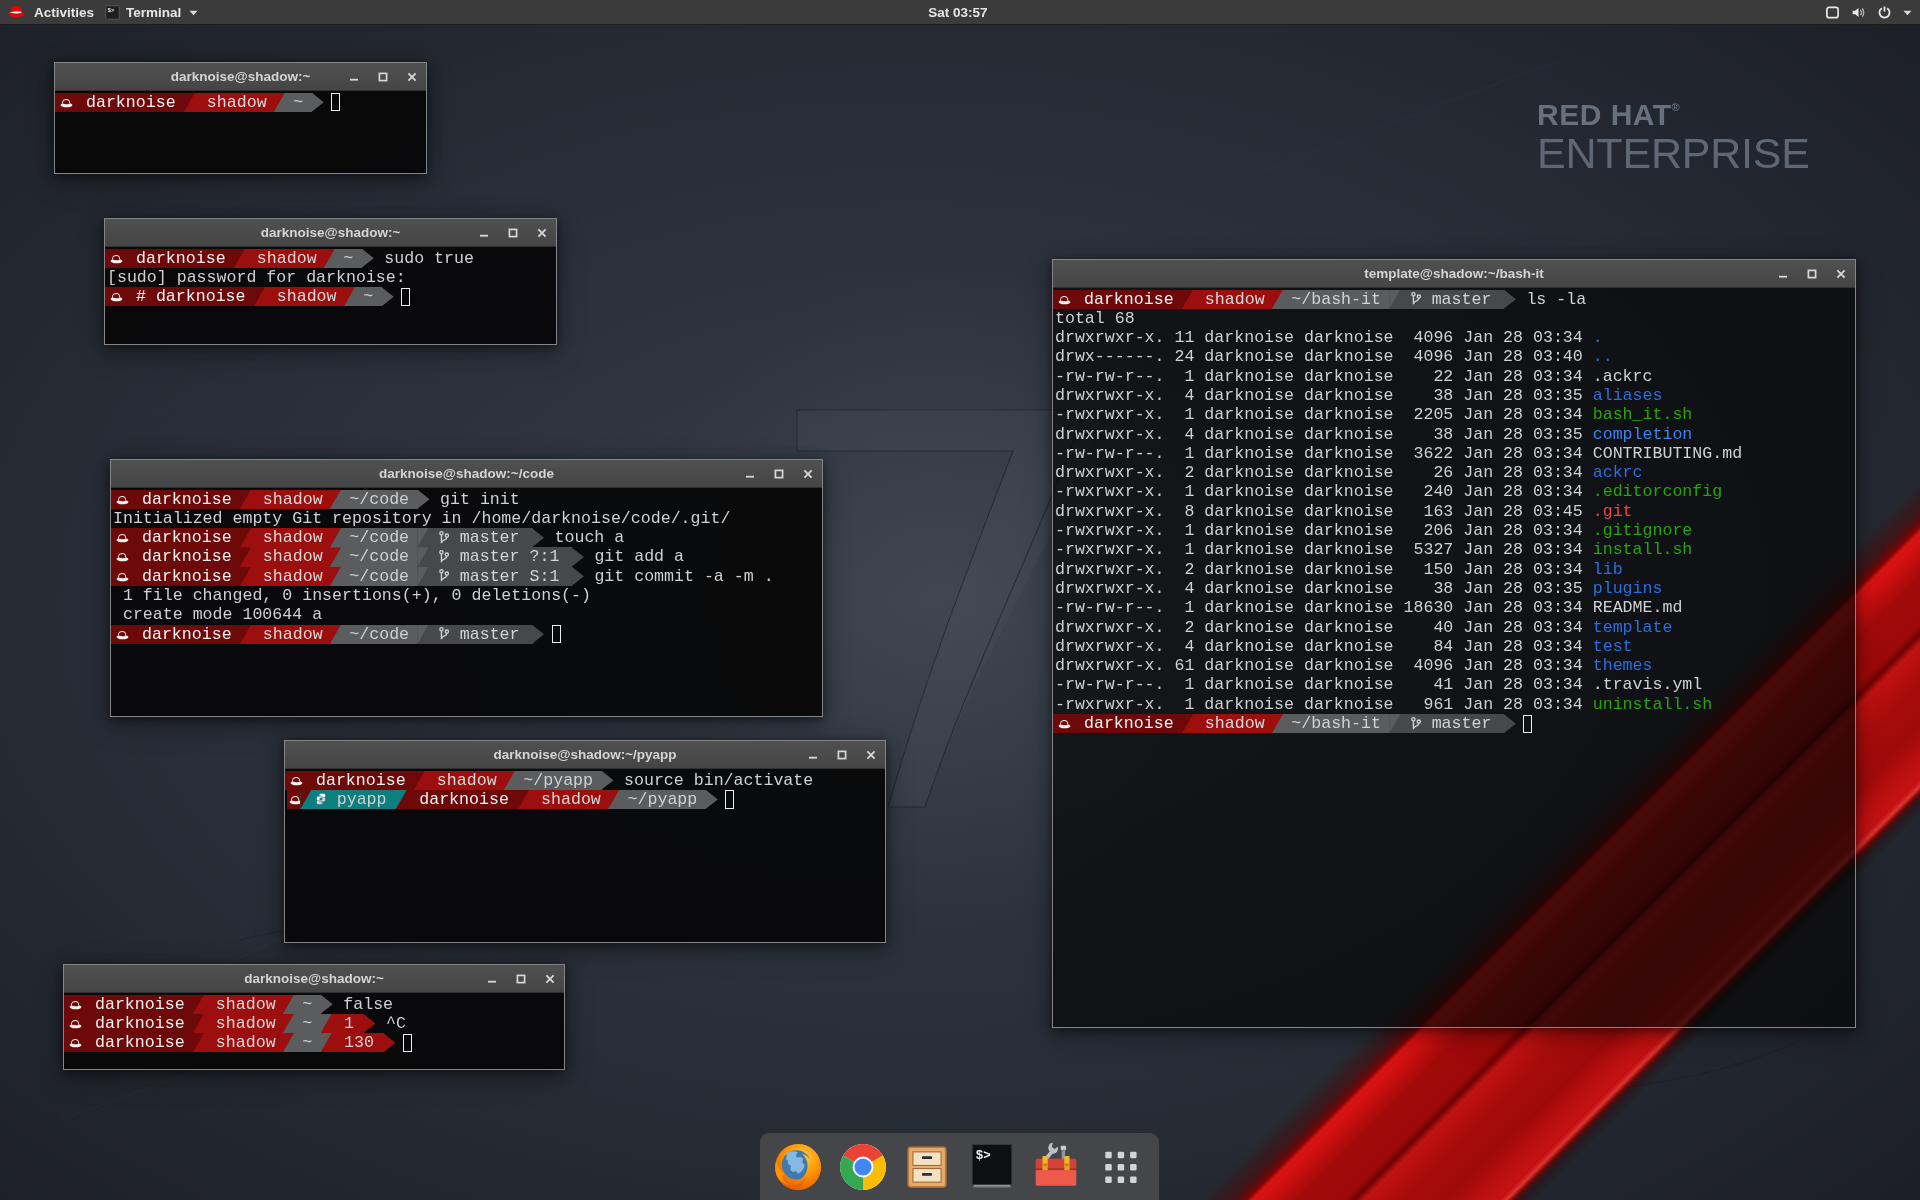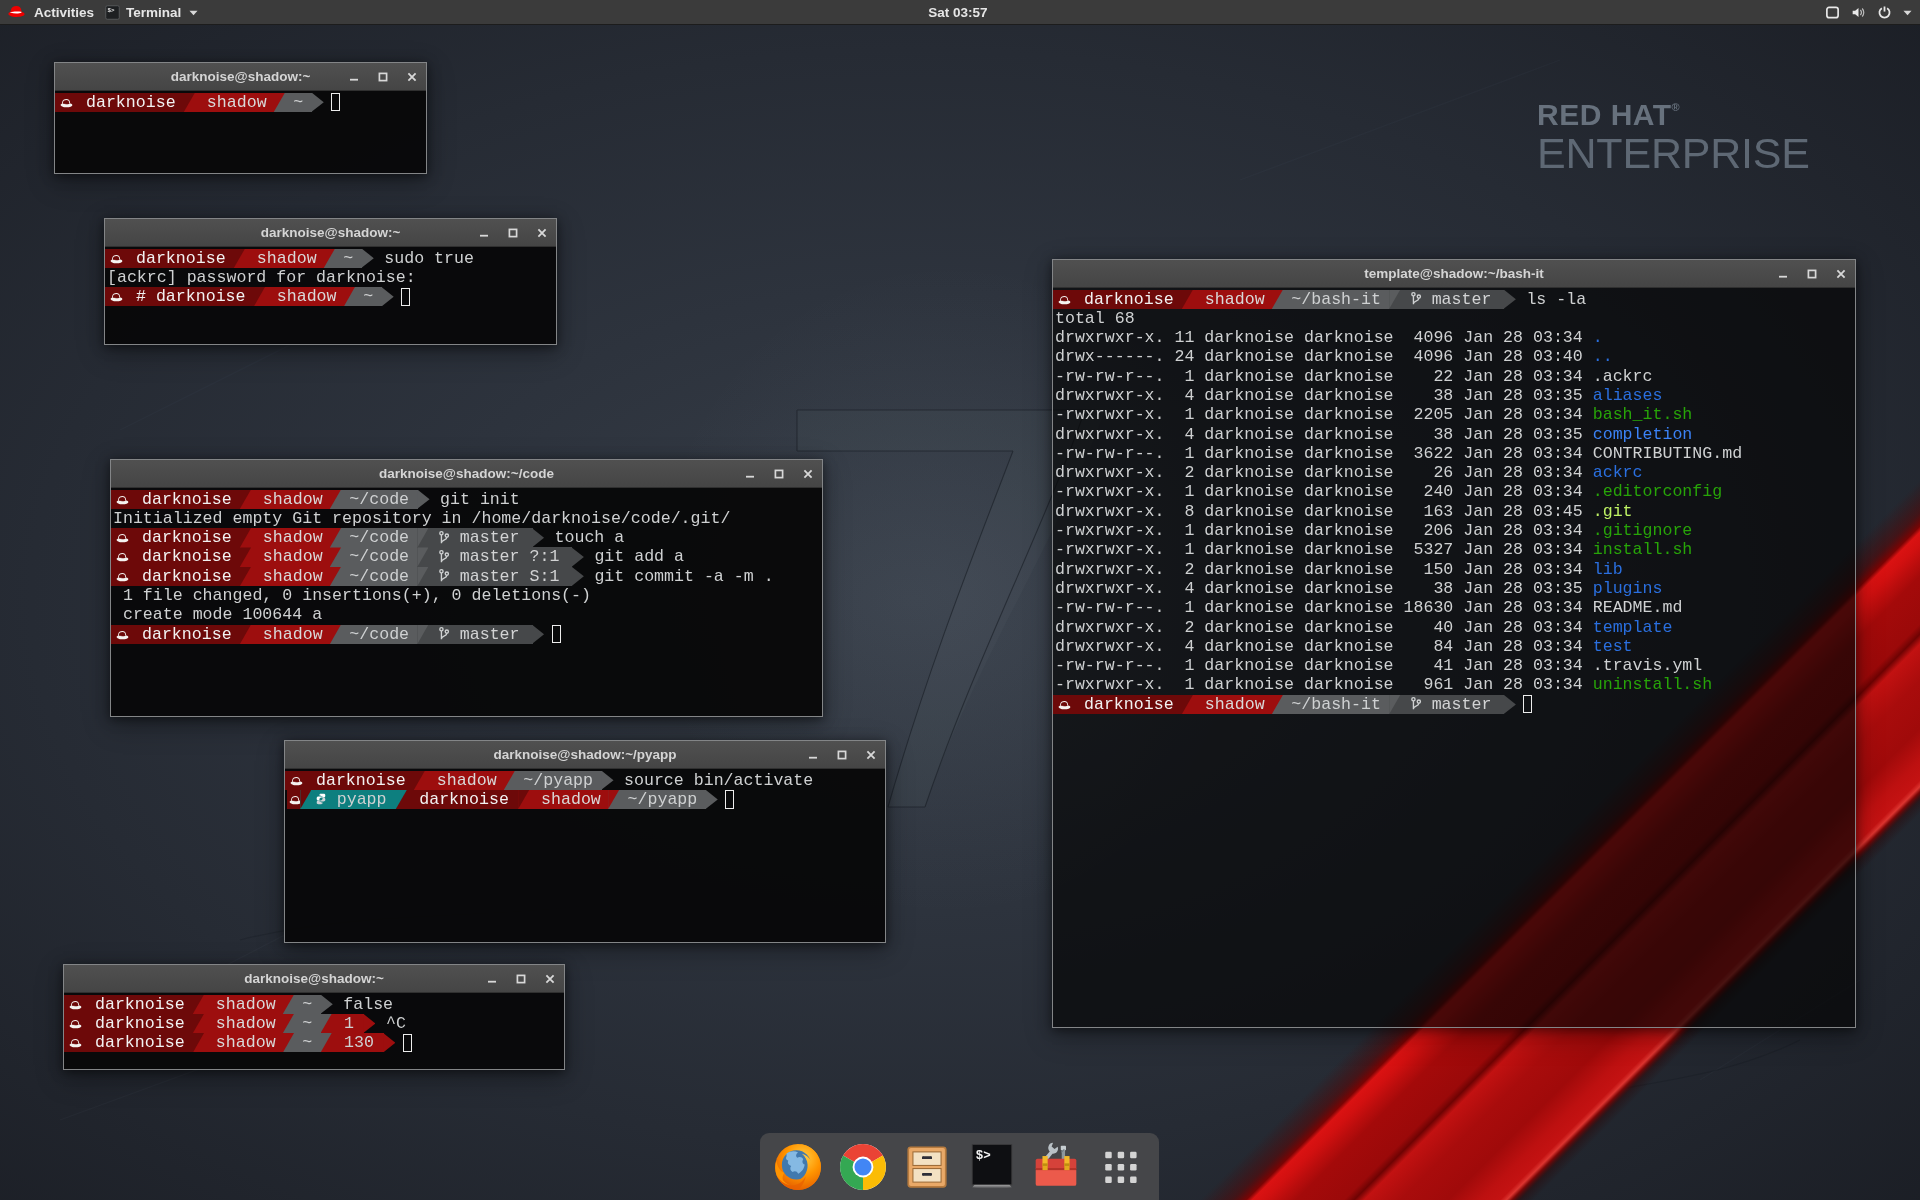--- a/index.html
+++ b/index.html
@@ -152,21 +152,21 @@
         <svg viewBox="0 0 12 12" class="wb">
           <path d="M2.4,2.4 L9.6,9.6 M9.6,2.4 L2.4,9.6" stroke="#d8d8d8" stroke-width="1.8"></path>
         </svg>
       </span>
     </div>
     <div class="ct">
       <div class="r"><span class="sg s1" style="background:#6d0909"><svg class="hat" viewBox="0 0 20 20">
             <path fill="#f4f2f0" d="M10,3.2c-3.6,0-6.1,1.9-6.6,4.6l-0.5,2.6c-1.1,0.3-1.9,1-1.9,1.9c0,1.8,3.9,3.6,9,3.6s9-1.5,9-3.4c0-1.2-1.4-2-3.3-2.4l-0.6-3C14.6,4.9,13,3.2,10,3.2z M10,4.6c2.3,0,3.5,1.2,3.8,2.7l0.5,2.6c-1.2-0.2-2.7-0.3-4.3-0.3c-2.3,0-4.3,0.3-5.8,0.8l0.4-2.4C5,6,7,4.6,10,4.6z"></path>
             <path fill="#6d0909" d="M4.2,9.9c1.5-0.5,3.5-0.8,5.8-0.8c1.6,0,3.1,0.1,4.3,0.3l0.2,0.9c-1.3,0.5-3,0.8-4.9,0.8c-2.1,0-4-0.4-5.5-1L4.2,9.9z"></path>
           </svg><b>darknoise</b></span><span class="sep" style="background:#9d0e0e"><i style="background:#6d0909"></i></span><span class="sg " style="background:#9d0e0e;padding-left:12.5px;padding-right:8px"><span class="sh">shadow</span></span><span class="sep" style="background:#5a5c5e"><i style="background:#9d0e0e"></i></span><span class="sg " style="background:#5a5c5e;padding-left:9px;padding-right:9px">~</span><span class="tip" style="background:#5a5c5e"></span><span class="cmd">sudo true</span></div>
-      <div class="r t">[ackrc] password for darknoise:</div>
+      <div class="r t">[sudo] password for darknoise:</div>
       <div class="r"><span class="sg s1" style="background:#6d0909"><svg class="hat" viewBox="0 0 20 20">
             <path fill="#f4f2f0" d="M10,3.2c-3.6,0-6.1,1.9-6.6,4.6l-0.5,2.6c-1.1,0.3-1.9,1-1.9,1.9c0,1.8,3.9,3.6,9,3.6s9-1.5,9-3.4c0-1.2-1.4-2-3.3-2.4l-0.6-3C14.6,4.9,13,3.2,10,3.2z M10,4.6c2.3,0,3.5,1.2,3.8,2.7l0.5,2.6c-1.2-0.2-2.7-0.3-4.3-0.3c-2.3,0-4.3,0.3-5.8,0.8l0.4-2.4C5,6,7,4.6,10,4.6z"></path>
             <path fill="#6d0909" d="M4.2,9.9c1.5-0.5,3.5-0.8,5.8-0.8c1.6,0,3.1,0.1,4.3,0.3l0.2,0.9c-1.3,0.5-3,0.8-4.9,0.8c-2.1,0-4-0.4-5.5-1L4.2,9.9z"></path>
           </svg><b># darknoise</b></span><span class="sep" style="background:#9d0e0e"><i style="background:#6d0909"></i></span><span class="sg " style="background:#9d0e0e;padding-left:12.5px;padding-right:8px"><span class="sh">shadow</span></span><span class="sep" style="background:#5a5c5e"><i style="background:#9d0e0e"></i></span><span class="sg " style="background:#5a5c5e;padding-left:9px;padding-right:9px">~</span><span class="tip" style="background:#5a5c5e"></span><span class="cur"></span></div>
     </div>
   </div>
 <div class="win" id="w3" style="left:110px;top:459px;width:713px;height:258px">
     <div class="tb">
       <span class="ti">darknoise@shadow:~/code</span>
       <span class="btns">
@@ -319,28 +319,29 @@
       <div class="r t">total 68</div>
       <div class="r t">drwxrwxr-x. 11 darknoise darknoise  4096 Jan 28 03:34 <span style="color:#2a6fdf">.</span></div>
       <div class="r t">drwx------. 24 darknoise darknoise  4096 Jan 28 03:40 <span style="color:#2a6fdf">..</span></div>
       <div class="r t">-rw-rw-r--.  1 darknoise darknoise    22 Jan 28 03:34 .ackrc</div>
       <div class="r t">drwxrwxr-x.  4 darknoise darknoise    38 Jan 28 03:35 <span style="color:#2a6fdf">aliases</span></div>
       <div class="r t">-rwxrwxr-x.  1 darknoise darknoise  2205 Jan 28 03:34 <span style="color:#27a408">bash_it.sh</span></div>
       <div class="r t">drwxrwxr-x.  4 darknoise darknoise    38 Jan 28 03:35 <span style="color:#3b82f6">completion</span></div>
       <div class="r t">-rw-rw-r--.  1 darknoise darknoise  3622 Jan 28 03:34 CONTRIBUTING.md</div>
       <div class="r t">drwxrwxr-x.  2 darknoise darknoise    26 Jan 28 03:34 <span style="color:#2a6fdf">ackrc</span></div>
       <div class="r t">-rwxrwxr-x.  1 darknoise darknoise   240 Jan 28 03:34 <span style="color:#27a408">.editorconfig</span></div>
-      <div class="r t">drwxrwxr-x.  8 darknoise darknoise   163 Jan 28 03:45 <span style="color:#bef264">.git</span></div>
+      <div class="r t">drwxrwxr-x.  8 darknoise darknoise   163 Jan 28 03:45 <span style="color:#ef4444">.git</span></div>
       <div class="r t">-rwxrwxr-x.  1 darknoise darknoise   206 Jan 28 03:34 <span style="color:#27a408">.gitignore</span></div>
       <div class="r t">-rwxrwxr-x.  1 darknoise darknoise  5327 Jan 28 03:34 <span style="color:#27a408">install.sh</span></div>
       <div class="r t">drwxrwxr-x.  2 darknoise darknoise   150 Jan 28 03:34 <span style="color:#2a6fdf">lib</span></div>
       <div class="r t">drwxrwxr-x.  4 darknoise darknoise    38 Jan 28 03:35 <span style="color:#2a6fdf">plugins</span></div>
       <div class="r t">-rw-rw-r--.  1 darknoise darknoise 18630 Jan 28 03:34 README.md</div>
       <div class="r t">drwxrwxr-x.  2 darknoise darknoise    40 Jan 28 03:34 <span style="color:#2a6fdf">template</span></div>
       <div class="r t">drwxrwxr-x.  4 darknoise darknoise    84 Jan 28 03:34 <span style="color:#2a6fdf">test</span></div>
+      <div class="r t">drwxrwxr-x. 61 darknoise darknoise  4096 Jan 28 03:34 <span style="color:#2a6fdf">themes</span></div>
       <div class="r t">-rw-rw-r--.  1 darknoise darknoise    41 Jan 28 03:34 .travis.yml</div>
       <div class="r t">-rwxrwxr-x.  1 darknoise darknoise   961 Jan 28 03:34 <span style="color:#27a408">uninstall.sh</span></div>
       <div class="r"><span class="sg s1" style="background:#6d0909"><svg class="hat" viewBox="0 0 20 20">
             <path fill="#f4f2f0" d="M10,3.2c-3.6,0-6.1,1.9-6.6,4.6l-0.5,2.6c-1.1,0.3-1.9,1-1.9,1.9c0,1.8,3.9,3.6,9,3.6s9-1.5,9-3.4c0-1.2-1.4-2-3.3-2.4l-0.6-3C14.6,4.9,13,3.2,10,3.2z M10,4.6c2.3,0,3.5,1.2,3.8,2.7l0.5,2.6c-1.2-0.2-2.7-0.3-4.3-0.3c-2.3,0-4.3,0.3-5.8,0.8l0.4-2.4C5,6,7,4.6,10,4.6z"></path>
             <path fill="#6d0909" d="M4.2,9.9c1.5-0.5,3.5-0.8,5.8-0.8c1.6,0,3.1,0.1,4.3,0.3l0.2,0.9c-1.3,0.5-3,0.8-4.9,0.8c-2.1,0-4-0.4-5.5-1L4.2,9.9z"></path>
           </svg><b>darknoise</b></span><span class="sep" style="background:#9d0e0e"><i style="background:#6d0909"></i></span><span class="sg " style="background:#9d0e0e;padding-left:12.5px;padding-right:8px"><span class="sh">shadow</span></span><span class="sep" style="background:#5a5c5e"><i style="background:#9d0e0e"></i></span><span class="sg " style="background:#5a5c5e;padding-left:9px;padding-right:9px">~/bash-it</span><span class="sep" style="background:#46484a"><i style="background:#5a5c5e"></i></span><span class="sg " style="background:#46484a;padding-left:10px;padding-right:13px"><svg class="br" viewBox="0 0 14 18">
             <g fill="none" stroke="#cfd1d2" stroke-width="1.6">
               <circle cx="4" cy="3.4" r="1.9"></circle>
               <circle cx="10.3" cy="6.2" r="1.9"></circle>
               <path d="M4,5.4 V15 M10.3,8.2 C10.3,12 4,11 4,14.4"></path>

